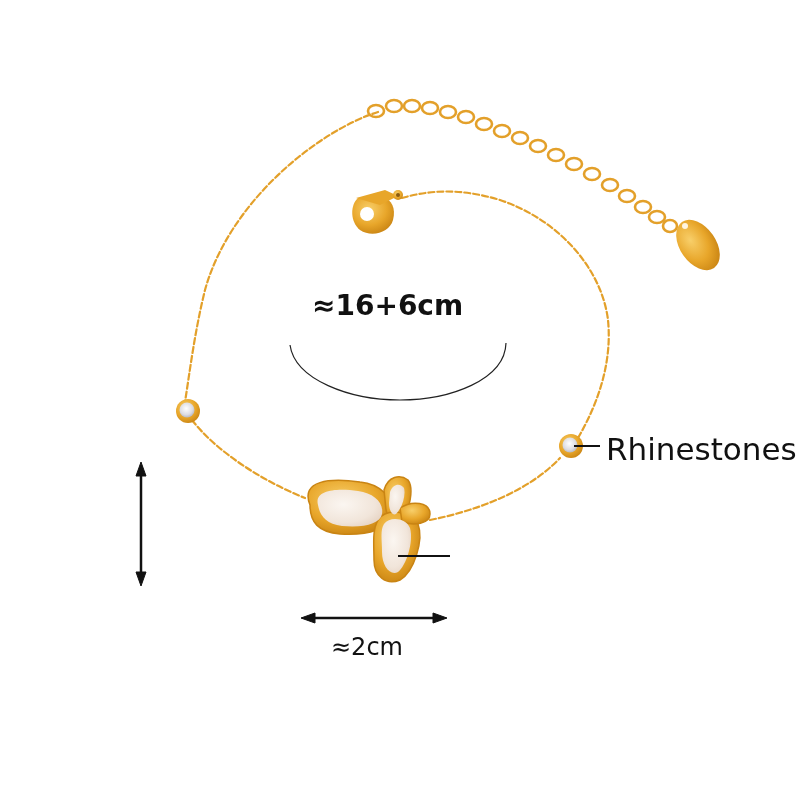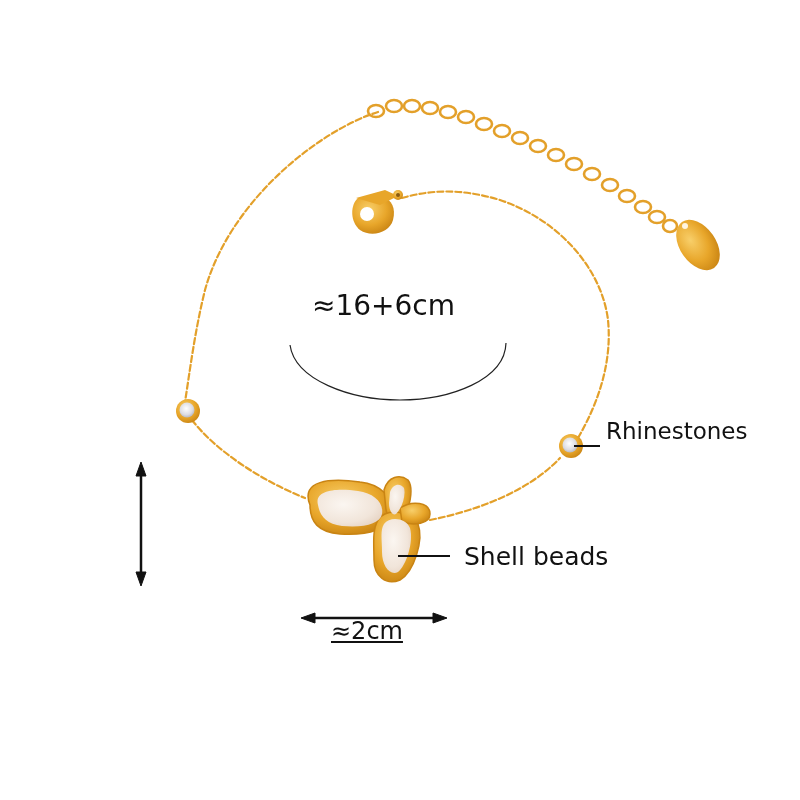--- a/index.html
+++ b/index.html
@@ -1,23 +1,23 @@
 <!DOCTYPE html>
 <html><head>
   <meta charset="utf-8">
   <style>
     html, body { margin: 0; padding: 0; background: #ffffff; }
     body { width: 800px; height: 800px; position: relative; overflow: hidden;
            font-family: "DejaVu Sans", "Liberation Sans", sans-serif; }
     .stage { position: absolute; left: 0; top: 0; width: 800px; height: 800px; }
     .label { position: absolute; color: #111111; white-space: nowrap; line-height: 1; }
-    .lbl-total { left: 312px; top: 292px; font-size: 28px; }
+    .lbl-total { left: 312px; top: 292px; font-size: 28px; font-weight: bold; }
     .lbl-height { left: 64px; top: 433px; font-size: 26px; }
-    .lbl-width { left: 331px; top: 619px; font-size: 24px; text-decoration: underline; }
-    .lbl-rhine { left: 606px; top: 420px; font-size: 23px; }
+    .lbl-width { left: 331px; top: 635px; font-size: 24px; }
+    .lbl-rhine { left: 606px; top: 434px; font-size: 31px; }
     .lbl-shell { left: 464px; top: 544px; font-size: 25px; }
     svg { position: absolute; left: 0; top: 0; }
   </style>
 </head>
 <body>
 
 <div class="stage">
   <svg width="800" height="800" viewBox="0 0 800 800">
     <defs>
       <pattern id="chainLinks" width="12" height="12" patternUnits="userSpaceOnUse">
@@ -124,14 +124,13 @@
       <polygon points="447,618 433,613 433,623"></polygon>
     </g>
 
     <line x1="574" y1="446" x2="600" y2="446" stroke="#111" stroke-width="2"></line>
     <line x1="398" y1="556" x2="450" y2="556" stroke="#111" stroke-width="2"></line>
   </svg>
 
   <div class="label lbl-total">≈16+6cm</div>
   <div class="label lbl-width">≈2cm</div>
   <div class="label lbl-rhine">Rhinestones</div>
-  <div class="label lbl-shell">Shell beads</div>
 </div>
 
 </body></html>

